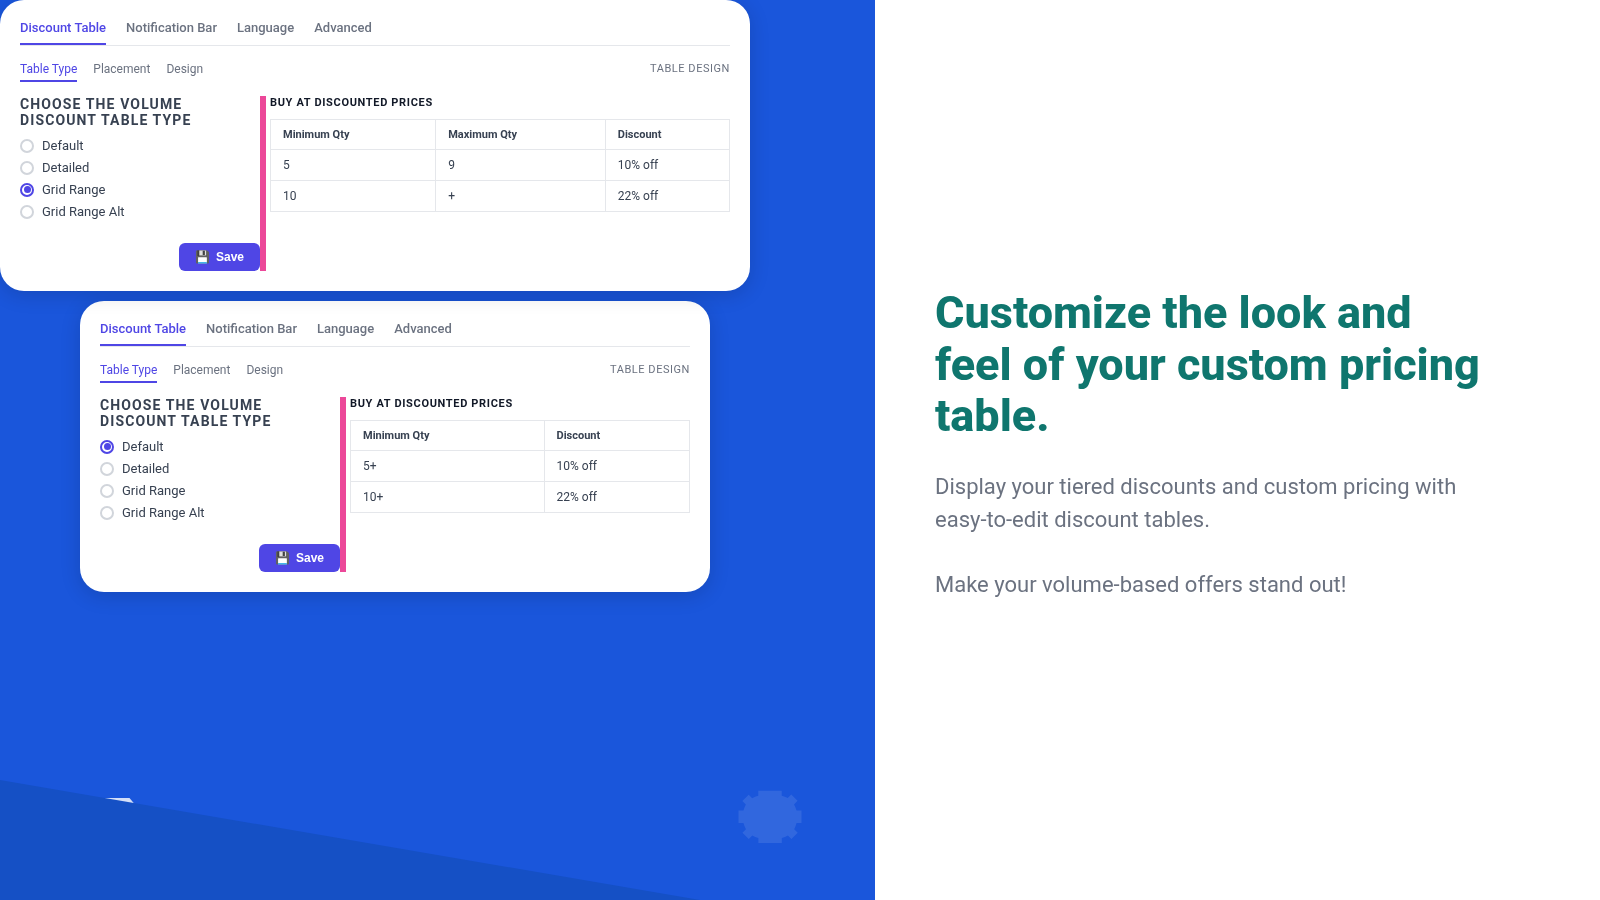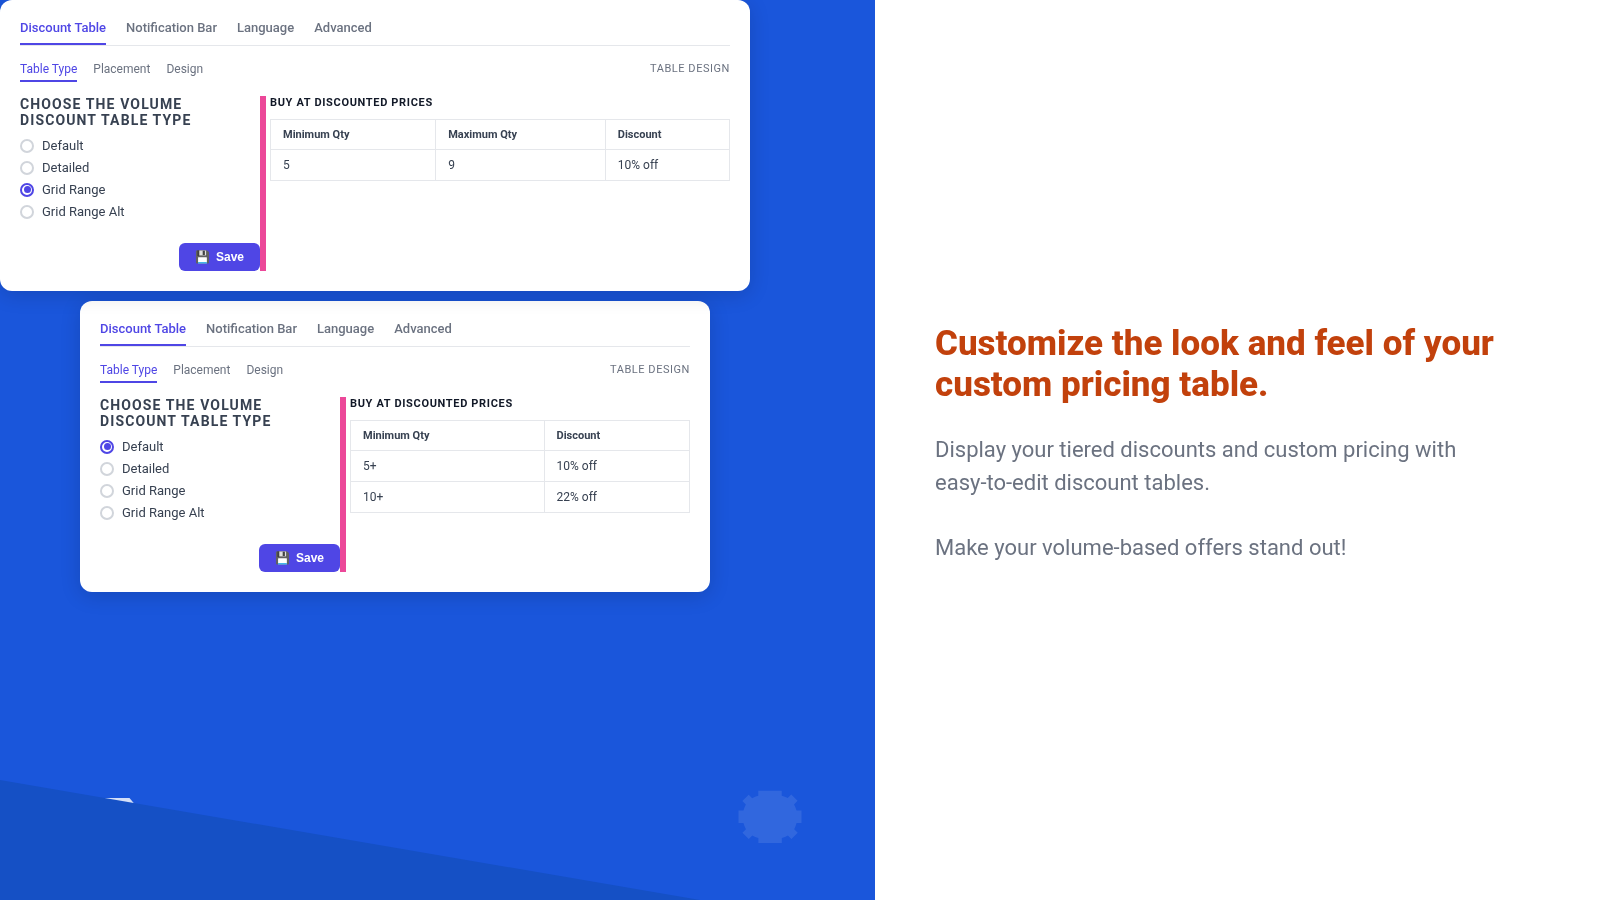--- a/index.html
+++ b/index.html
@@ -45,21 +45,21 @@
       bottom: 30px;
       left: 80px;
       width: 90px;
       height: 90px;
       opacity: 0.9;
     }
 
     
     .card {
       background: white;
-      border-radius: 12px;
+      border-radius: 24px;
       padding: 20px;
       box-shadow: 0 4px 20px rgba(0,0,0,0.15);
       margin-bottom: 20px;
     }
 
     .card-front {
       position: relative;
       z-index: 2;
       width: 750px;
     }
@@ -240,23 +240,23 @@
     .right-panel {
       flex: 1;
       background: white;
       padding: 80px 60px 60px 60px;
       display: flex;
       flex-direction: column;
       justify-content: center;
     }
 
     .headline {
-      font-size: 35px;
+      font-size: 45px;
       font-weight: 800;
-      color: #c2410c;
+      color: #0f766e;
       line-height: 1.15;
       margin-bottom: 28px;
       max-width: 560px;
     }
 
     .body-text {
       font-size: 22px;
       color: #6b7280;
       line-height: 1.5;
       margin-bottom: 32px;
@@ -333,20 +333,25 @@
               <th>Minimum Qty</th>
               <th>Maximum Qty</th>
               <th>Discount</th>
             </tr>
           </thead>
           <tbody>
             <tr>
               <td>5</td>
               <td>9</td>
               <td>10% off</td>
+            </tr>
+            <tr>
+              <td>10</td>
+              <td>+</td>
+              <td>22% off</td>
             </tr>
           </tbody>
         </table>
       </div>
     </div>
   </div>
 
   <div class="card card-back">
 
     <div class="tab-bar">

